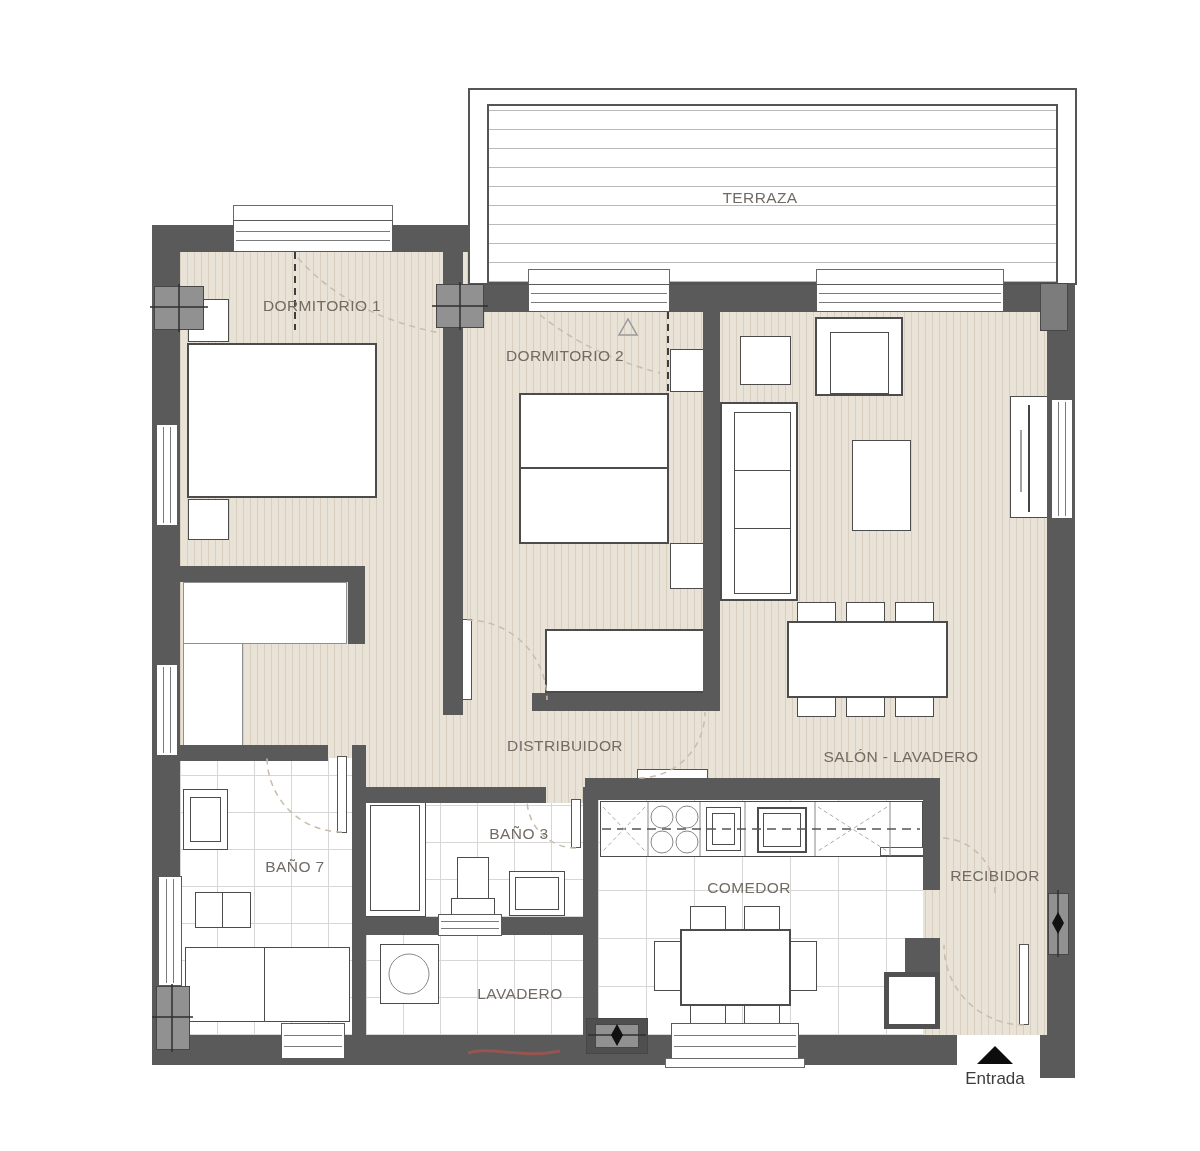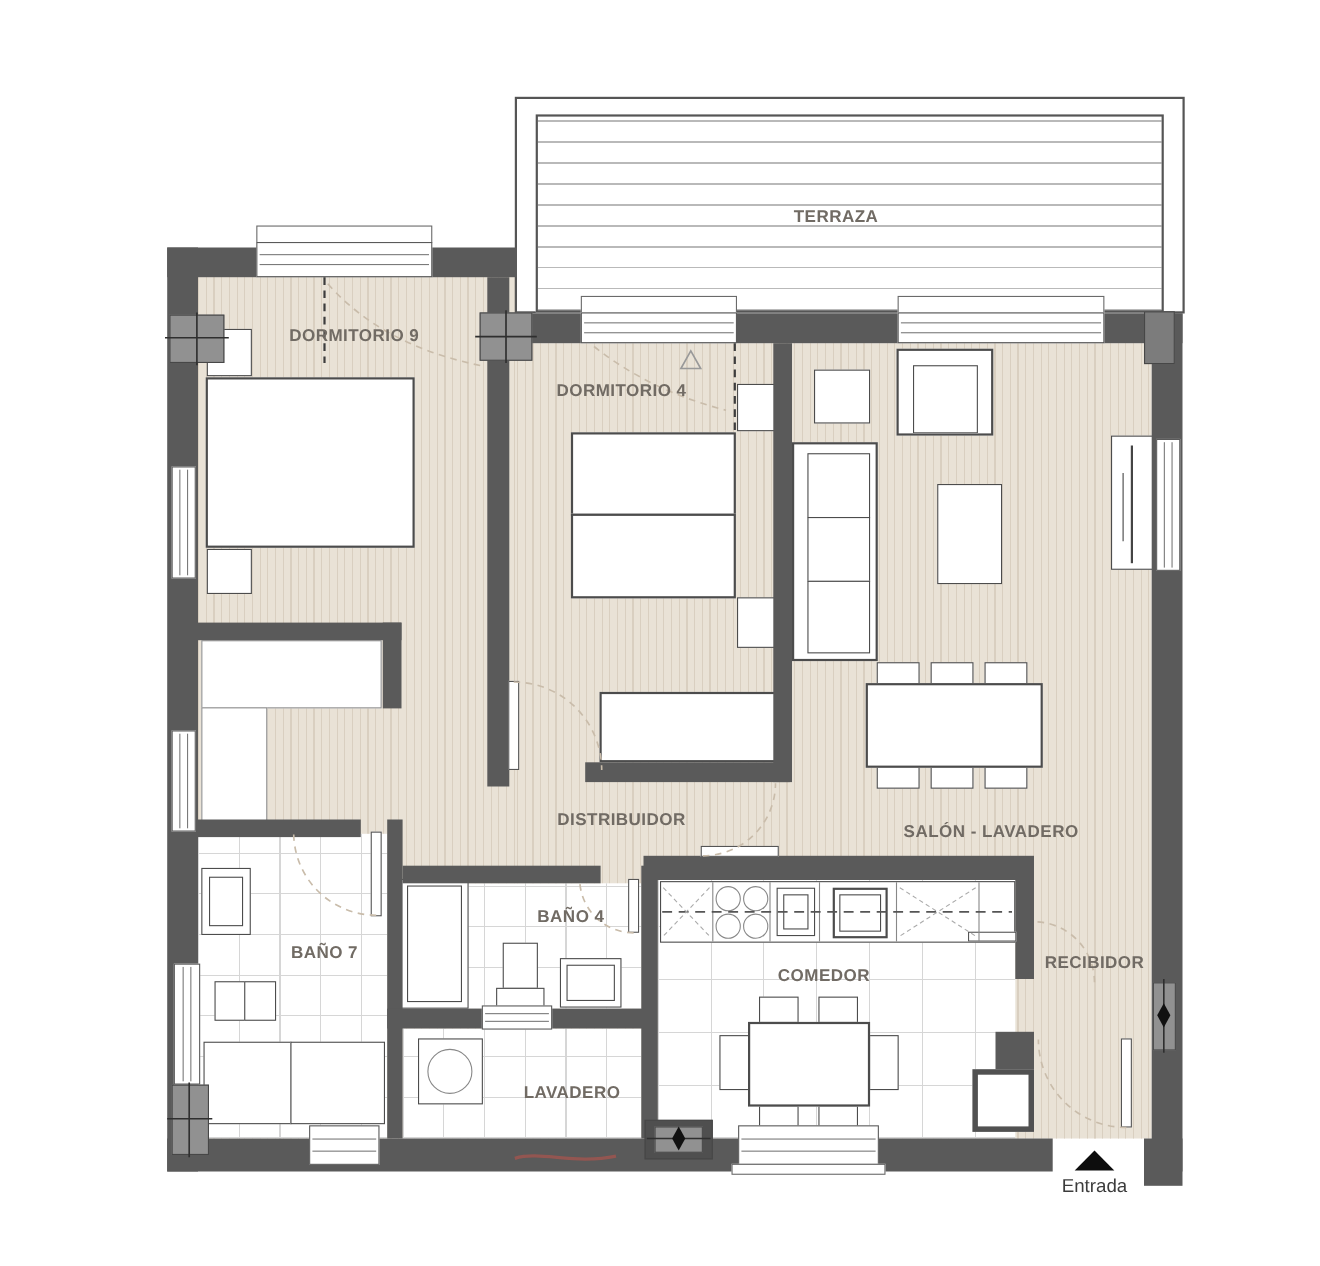--- a/index.html
+++ b/index.html
@@ -21,21 +21,21 @@
   .window.v::before{content:"";position:absolute;top:2px;bottom:2px;left:32%;right:32%;
         border-left:1px solid #7a7a7a;border-right:1px solid #7a7a7a;}
   .sill{position:absolute;background:#fff;border:1px solid #6a6a6a;box-sizing:border-box;}
   .column{position:absolute;background:var(--column,#919191);border:1px solid #474747;box-sizing:border-box;}
   .door{position:absolute;background:#fff;border:1px solid #555;box-sizing:border-box;}
   .closet{position:absolute;background:#fff;border:1px solid #8f8f8f;box-sizing:border-box;}
   .terrace-outer{position:absolute;border:2px solid #555;background:#fff;box-sizing:border-box;}
   .deck{position:absolute;border:2px solid #555;background-color:#fff;box-sizing:border-box;
         background-image:repeating-linear-gradient(0deg,var(--deck_line,#b9b9b9) 0 1.5px,transparent 1.5px 19px);}
   .label{position:absolute;transform:translate(-50%,-50%);color:var(--label_text,#716b64);
-         font-size:15.5px;font-weight:700;letter-spacing:.4px;white-space:nowrap;}
+         font-size:15.5px;font-weight:400;letter-spacing:.4px;white-space:nowrap;}
   .label.entrada{font-size:17px;color:var(--entrada_text,#3c3c3c);font-weight:500;letter-spacing:0;}
   svg.anno{position:absolute;left:0;top:0;pointer-events:none;}
 </style>
 </head>
 <body>
 
 <div class="plan">
 
   <div class="floor" style="left:180px;top:250px;width:290px;height:785px;"></div>
   <div class="floor" style="left:470px;top:312px;width:577px;height:723px;"></div>
@@ -202,24 +202,24 @@
     </g>
 
     <polygon points="628,319 619,335 637,335" fill="none" stroke="#999" stroke-width="1.5"></polygon>
 
     <polygon points="977,1064 1013,1064 995,1046" fill="#0d0d0d"></polygon>
 
     <path d="M468 1053 C492 1046 522 1059 560 1051" stroke="var(--red_mark,#cc5148)" stroke-width="3" opacity="0.5" fill="none"></path>
   </svg>
 
   <div class="label" style="left:760px;top:198px;">TERRAZA</div>
-  <div class="label" style="left:322px;top:306px;">DORMITORIO 9</div>
-  <div class="label" style="left:565px;top:356px;">DORMITORIO 4</div>
+  <div class="label" style="left:322px;top:306px;">DORMITORIO 1</div>
+  <div class="label" style="left:565px;top:356px;">DORMITORIO 2</div>
   <div class="label" style="left:565px;top:746px;text-align:right;">DISTRIBUIDOR</div>
   <div class="label" style="left:901px;top:757px;">SALÓN - LAVADERO</div>
   <div class="label" style="left:295px;top:867px;">BAÑO 7</div>
-  <div class="label" style="left:519px;top:834px;">BAÑO 4</div>
+  <div class="label" style="left:519px;top:834px;">BAÑO 3</div>
   <div class="label" style="left:749px;top:888px;">COMEDOR</div>
   <div class="label" style="left:520px;top:994px;">LAVADERO</div>
   <div class="label" style="left:995px;top:876px;">RECIBIDOR</div>
   <div class="label entrada" style="left:995px;top:1079px;">Entrada</div>
 
 </div>
 
 </body></html>

